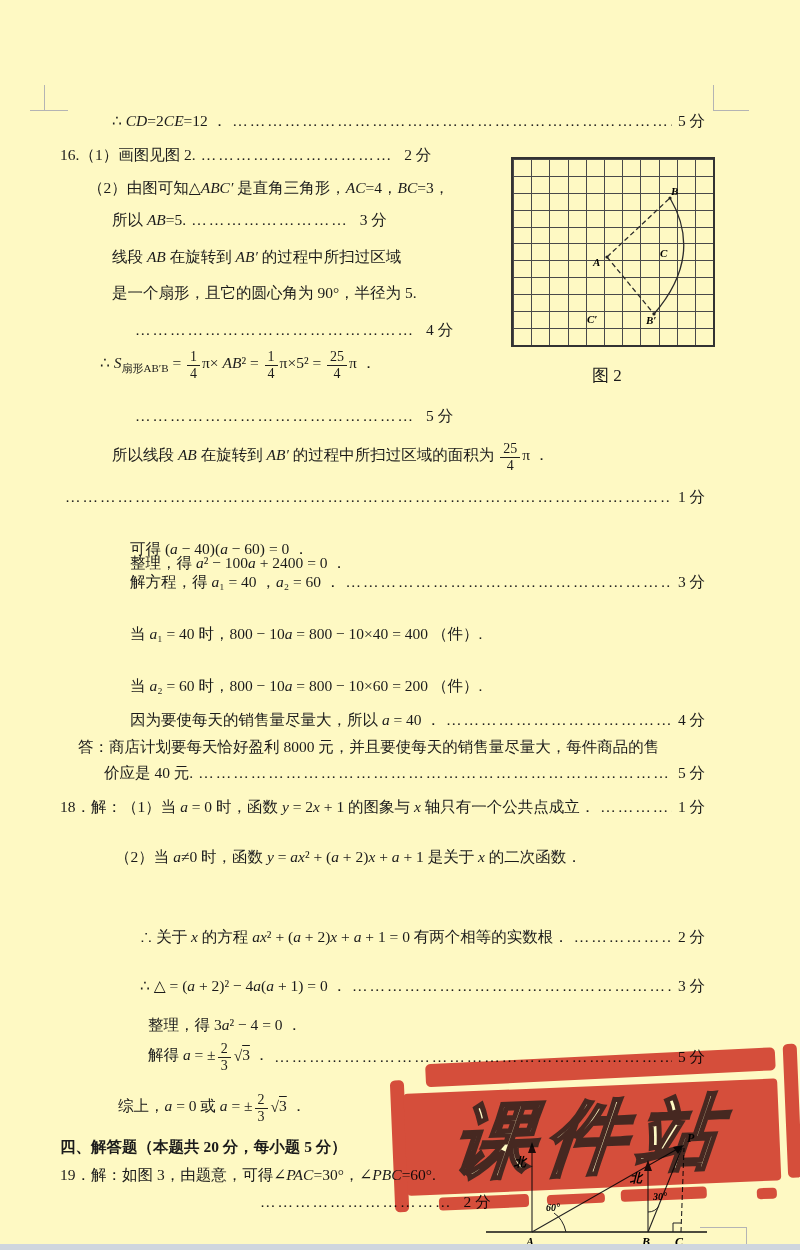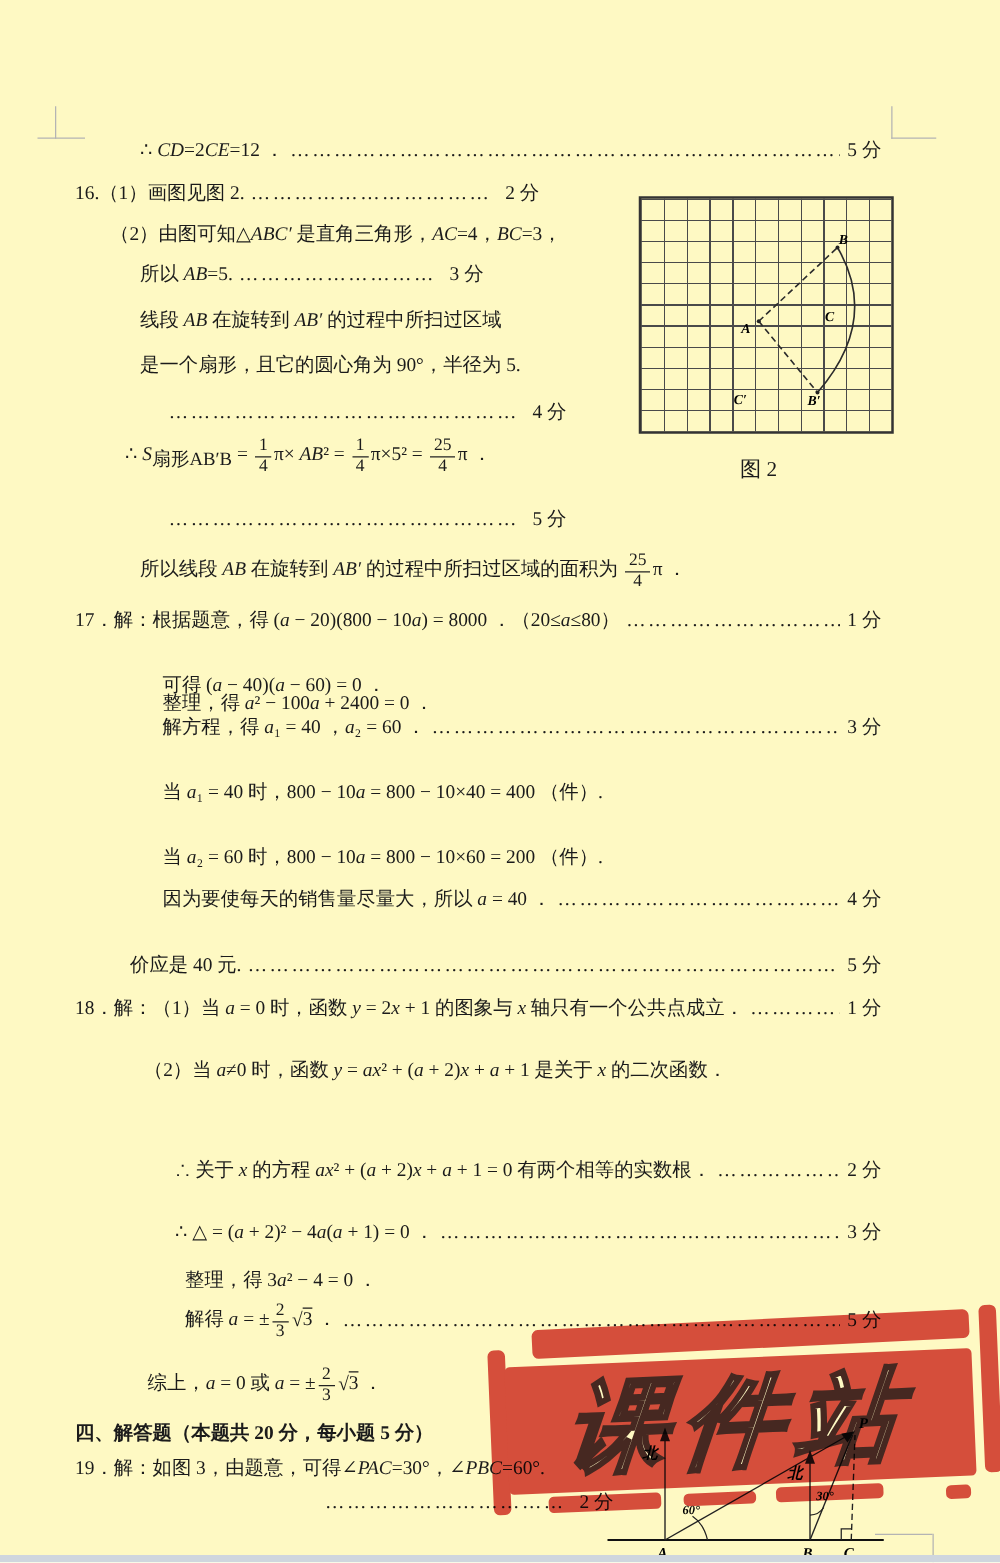--- a/index.html
+++ b/index.html
@@ -3,21 +3,21 @@
 <meta charset="utf-8">
 <style>
   html,body{margin:0;padding:0;background:#fff;}
   .page{position:relative;width:800px;height:1250px;background:#fef9c3;overflow:hidden;
         font-family:"Liberation Serif","DejaVu Serif",serif;color:#1b1b1b;font-size:15.5px;}
   .line{position:absolute;display:flex;align-items:flex-start;white-space:nowrap;line-height:1.4;}
   .vc{align-items:center;}
   .segs{white-space:nowrap;}
   .segs .m{font-style:italic;}
   .segs .t{}
-  .msub{font-size:15px;vertical-align:-4px;letter-spacing:0;}
+  .msub{font-size:11px;vertical-align:-4px;letter-spacing:0;}
   .frac{display:inline-flex;flex-direction:column;align-items:center;line-height:1.08;
         font-size:14px;vertical-align:middle;margin:0 2px;}
   .frac .fn{border-bottom:1px solid #222;padding:0 3px;display:block;text-align:center;}
   .frac .fd{padding:0 3px;display:block;text-align:center;}
   .radix{margin-left:1px;}
   .radv{text-decoration:overline;}
   .leader{overflow:hidden;white-space:nowrap;letter-spacing:2px;padding:0 5px;color:#1b1b1b;}
   .grow{flex:1 1 auto;min-width:0;}
   .score{white-space:nowrap;padding-left:6px;}
   .bold{font-weight:bold;}
@@ -129,21 +129,20 @@
       <text class="figlabel" x="82" y="109" font-size="11">A</text>
       <text class="figlabel" x="160" y="38" font-size="11">B</text>
       <text class="figlabel" x="149" y="100" font-size="11">C</text>
       <text class="figlabel" x="76" y="166" font-size="11">C′</text>
       <text class="figlabel" x="135" y="167" font-size="11">B′</text>
     </svg>
   </div>
   <div class="fig2cap">图 2</div>
 
   <div class="line" style="left:60px;top:486px;width:645px;">
-    <span class="segs"><span class="t">17．解：根据题意，得 (</span><span class="m">a</span><span class="t"> − 20)(800 − 10</span><span class="m">a</span><span class="t">) = 8000 ．（20≤</span><span class="m">a</span><span class="t">≤80）</span></span>
     <span class="leader grow">………………………………………………………………………………………………………………………………………………</span>
     <span class="score">1 分</span>
   </div>
   <div class="line" style="left:130px;top:512px;margin-top:40px;">
     <span class="segs"><span class="t">整理，得 </span><span class="m">a</span><span class="t">² − 100</span><span class="m">a</span><span class="t"> + 2400 = 0 ．</span></span>
   </div>
   <div class="line" style="left:130px;top:538px;">
     <span class="segs"><span class="t">可得 (</span><span class="m">a</span><span class="t"> − 40)(</span><span class="m">a</span><span class="t"> − 60) = 0 ．</span></span>
   </div>
   <div class="line" style="left:130px;top:571px;width:575px;">
@@ -154,20 +153,23 @@
   <div class="line" style="left:130px;top:623px;">
     <span class="segs"><span class="t">当 </span><span class="m">a</span><span class="t">₁ = 40 时，800 − 10</span><span class="m">a</span><span class="t"> = 800 − 10×40 = 400 （件）.</span></span>
   </div>
   <div class="line" style="left:130px;top:675px;">
     <span class="segs"><span class="t">当 </span><span class="m">a</span><span class="t">₂ = 60 时，800 − 10</span><span class="m">a</span><span class="t"> = 800 − 10×60 = 200 （件）.</span></span>
   </div>
   <div class="line" style="left:130px;top:709px;width:575px;">
     <span class="segs"><span class="t">因为要使每天的销售量尽量大，所以 </span><span class="m">a</span><span class="t"> = 40 ．</span></span>
     <span class="leader grow">………………………………………………………………………………………………………………………………………………</span>
     <span class="score">4 分</span>
+  </div>
+  <div class="line" style="left:78px;top:736px;">
+    <span class="segs"><span class="t">答：商店计划要每天恰好盈利 8000 元，并且要使每天的销售量尽量大，每件商品的售</span></span>
   </div>
   <div class="line" style="left:104px;top:762px;width:601px;align-items:center;">
     <span class="segs"><span class="t">价应是 40 元.</span></span>
     <span class="leader grow">………………………………………………………………………………………………………………………………………………</span>
     <span class="score">5 分</span>
   </div>
 
   <div class="line" style="left:60px;top:796px;width:645px;">
     <span class="segs"><span class="t">18．解：（1）当 </span><span class="m">a</span><span class="t"> = 0 时，函数 </span><span class="m">y</span><span class="t"> = 2</span><span class="m">x</span><span class="t"> + 1 的图象与 </span><span class="m">x</span><span class="t"> 轴只有一个公共点成立．</span></span>
     <span class="leader grow">………………………………………………………………………………</span>

